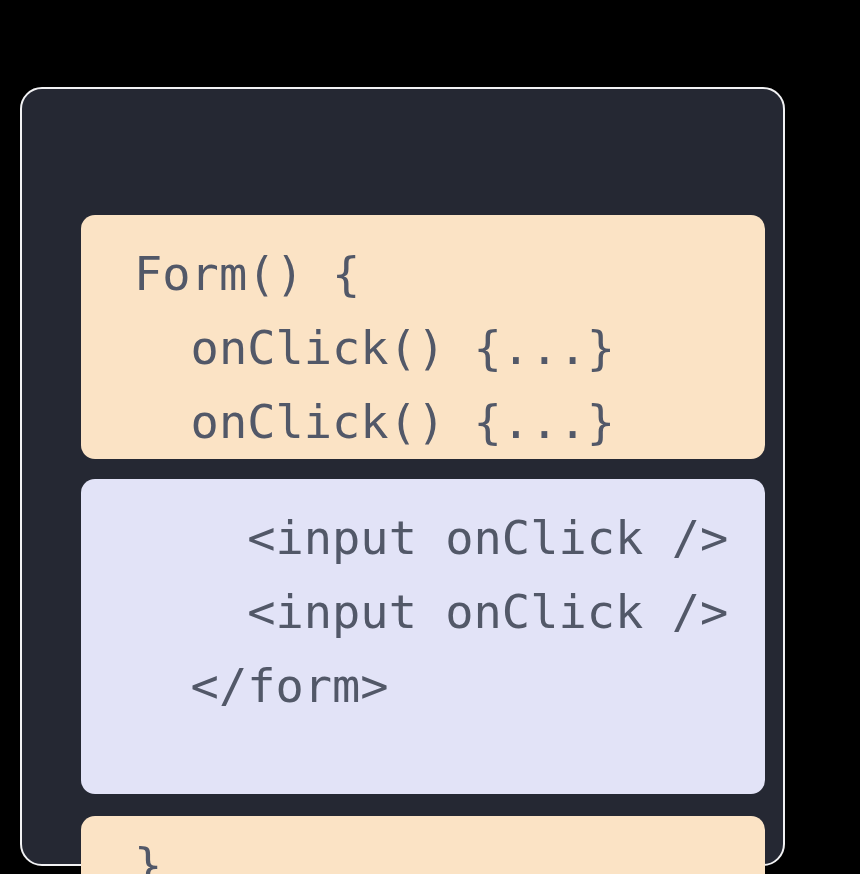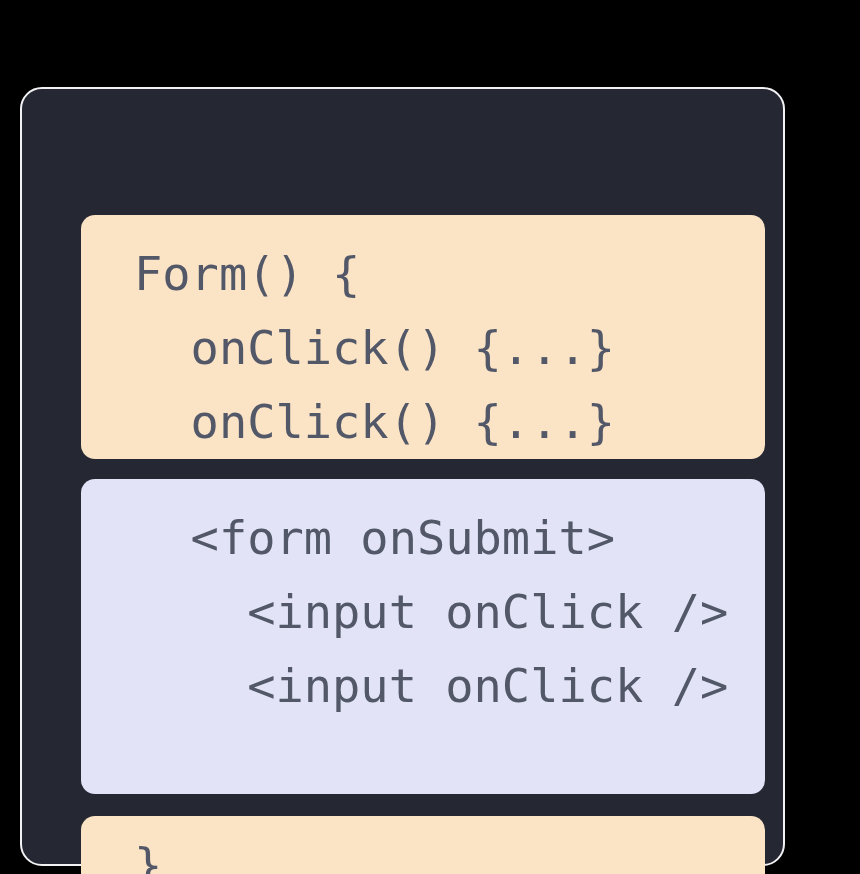--- a/index.html
+++ b/index.html
@@ -86,23 +86,23 @@
 
   <div class="code-card">
 
     <div class="code-block block-peach" id="block-fn-open">
       <span class="code-line">Form() {</span>
       <span class="code-line">  onClick() {...}</span>
       <span class="code-line">  onClick() {...}</span>
     </div>
 
     <div class="code-block block-lav" id="block-jsx">
-      <span class="code-line">  &lt;form onSubmit&gt;</span>
       <span class="code-line">    &lt;input onClick /&gt;</span>
       <span class="code-line">    &lt;input onClick /&gt;</span>
+      <span class="code-line">  &lt;/form&gt;</span>
     </div>
 
     <div class="code-block block-peach" id="block-fn-close">
       <span class="code-line">}</span>
     </div>
 
   </div>
 
 </div>
 

